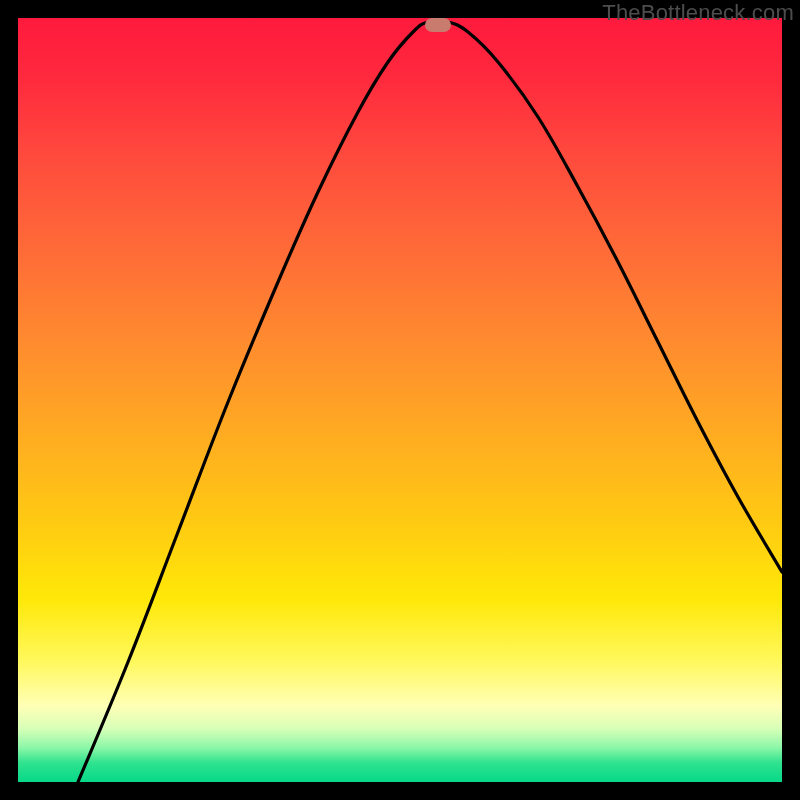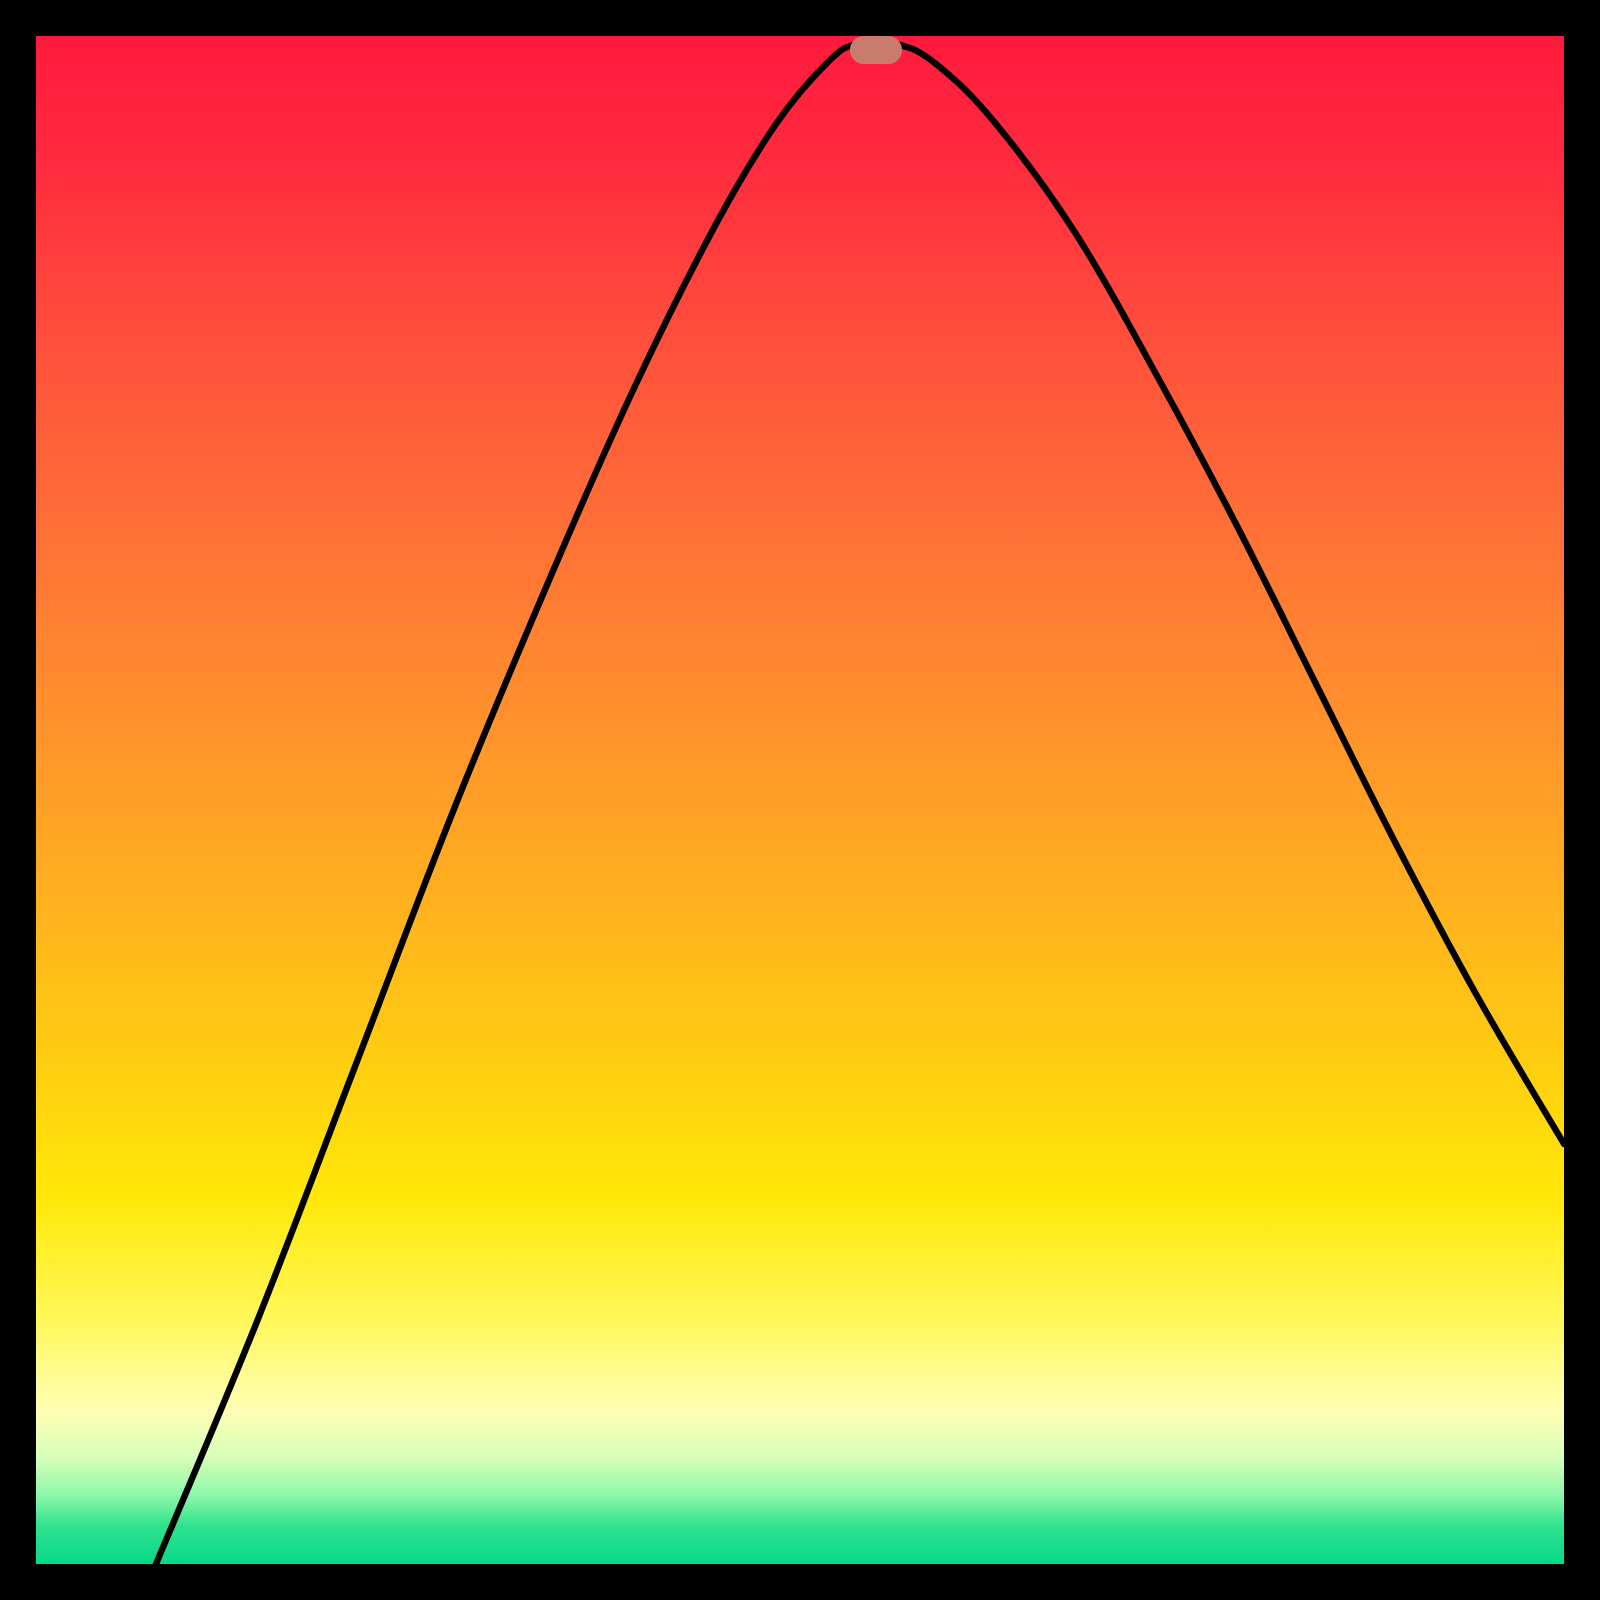--- a/index.html
+++ b/index.html
@@ -70,13 +70,14 @@
 </head>
 <body>
 
 <div class="frame">
   <div class="plot">
     <svg class="curve" viewBox="0 0 764 764" preserveAspectRatio="none">
       <path id="curve-path" fill="none" stroke="#000" stroke-width="3.2" stroke-linecap="round" stroke-linejoin="round" d="M 60 764 C 69.16666666666667 742, 91.66666666666666 689.8333333333334, 110 644 C 128.33333333333334 598.1666666666666, 141.66666666666666 561.6666666666666, 160 514 C 178.33333333333334 466.3333333333333, 191.66666666666666 429.8333333333333, 210 384 C 228.33333333333334 338.1666666666667, 243.5 302.5, 260 264 C 276.5 225.5, 285.3333333333333 205.16666666666666, 300 174 C 314.6666666666667 142.83333333333334, 327.1666666666667 117.83333333333334, 340 94 C 352.8333333333333 70.16666666666666, 359.9166666666667 58.66666666666667, 370 44 C 380.0833333333333 29.333333333333332, 387.6666666666667 21.333333333333336, 395 14 C 402.3333333333333 6.666666666666666, 403.5833333333333 5.833333333333334, 410 4 C 416.4166666666667 2.1666666666666665, 422.6666666666667 2.1666666666666665, 430 4 C 437.3333333333333 5.833333333333334, 440.8333333333333 6.666666666666666, 450 14 C 459.1666666666667 21.333333333333336, 467.1666666666667 28.416666666666664, 480 44 C 492.8333333333333 59.583333333333336, 505.3333333333333 76.08333333333333, 520 99 C 534.6666666666666 121.91666666666667, 545.3333333333334 142.41666666666666, 560 169 C 574.6666666666666 195.58333333333334, 585.3333333333334 215.58333333333334, 600 244 C 614.6666666666666 272.4166666666667, 625.3333333333334 294.6666666666667, 640 324 C 654.6666666666666 353.3333333333333, 665.3333333333334 375.5833333333333, 680 404 C 694.6666666666666 432.4166666666667, 704.6 451.5, 720 479 C 735.4 506.5, 755.9333333333333 540.25, 764 554"></path>
     </svg>
     <div class="marker" id="marker" style="left: 420px; top: 7px;"></div>
   </div>
+  <div class="watermark">TheBottleneck.com</div>
 </div>
 
 </body></html>

